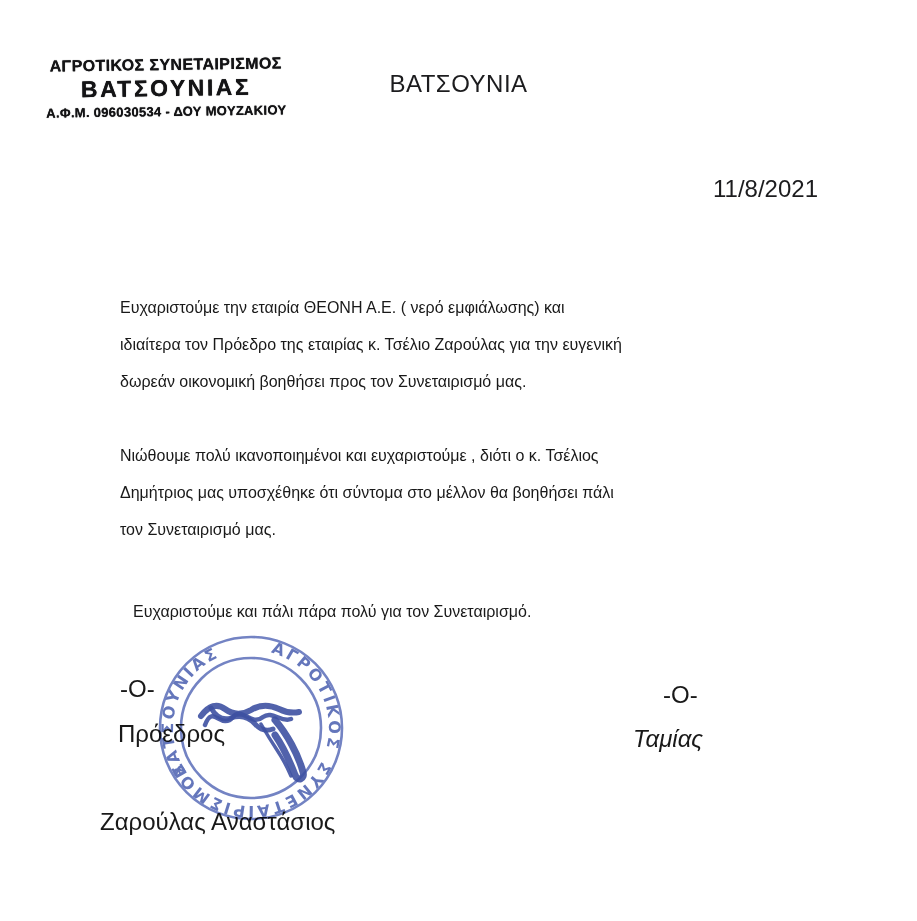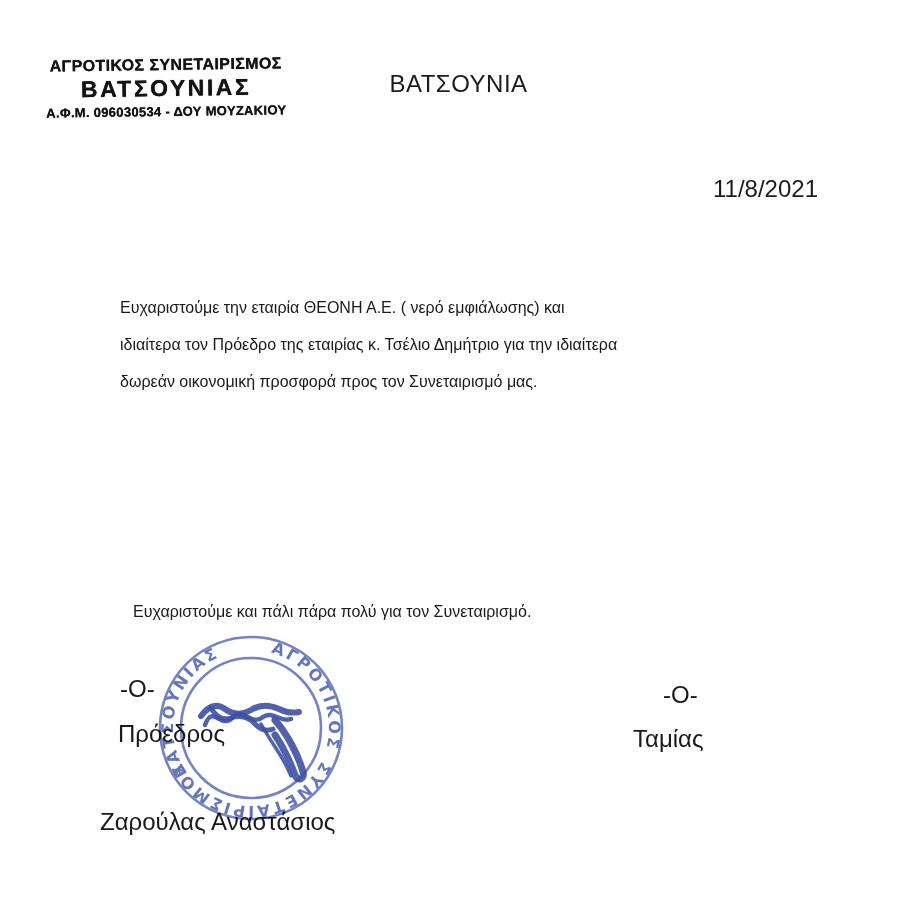--- a/index.html
+++ b/index.html
@@ -37,21 +37,21 @@
   .para .line{white-space:nowrap;}
   .p1{left:120px;top:289px;}
   .p2{left:120px;top:437px;}
   .p3{left:133px;top:593px;}
   
   .sigline{position:absolute;font-size:24px;white-space:nowrap;color:#191919;}
   .sig-left-dash   {left:120px;top:675px;}
   .sig-left-title  {left:118px;top:720px;}
   .sig-left-name   {left:100px;top:808px;}
   .sig-right-dash  {left:663px;top:681px;}
-  .sig-right-title {left:633px;top:725px;}
+  .sig-right-title {left:633px;top:725px;font-style:italic;}
   .sig-right-name  {left:564px;top:814px;}
   
   .seal{
     position:absolute;left:151px;top:628px;width:200px;height:200px;
     mix-blend-mode:multiply;
     opacity:0.95;
   }
   .seal svg{width:200px;height:200px;}
   .seal .ring{fill:none;stroke:#6b7cc0;stroke-width:2.6;}
   .seal .arc-text{
@@ -71,24 +71,29 @@
     <div class="l2">ΒΑΤΣΟΥΝΙΑΣ</div>
     <div class="l3">Α.Φ.Μ. 096030534 - ΔΟΥ ΜΟΥΖΑΚΙΟΥ</div>
   </div>
 
   <div class="place">ΒΑΤΣΟΥΝΙΑ</div>
 
   <div class="date">11/8/2021</div>
 
   <div class="para p1">
     <div class="line">Ευχαριστούμε την εταιρία ΘΕΟΝΗ Α.Ε. ( νερό εμφιάλωσης) και</div>
-    <div class="line">ιδιαίτερα τον Πρόεδρο της εταιρίας κ. Τσέλιο Δημήτριο για την ιδιαίτερα</div>
-    <div class="line">δωρεάν οικονομική προσφορά προς τον Συνεταιρισμό μας.</div>
+    <div class="line">ιδιαίτερα τον Πρόεδρο της εταιρίας κ. Τσέλιο Ζαρούλας για την ευγενική</div>
+    <div class="line">δωρεάν οικονομική βοηθήσει προς τον Συνεταιρισμό μας.</div>
   </div>
 
+  <div class="para p2">
+    <div class="line">Νιώθουμε πολύ ικανοποιημένοι και ευχαριστούμε , διότι ο κ. Τσέλιος</div>
+    <div class="line">Δημήτριος μας υποσχέθηκε ότι σύντομα στο μέλλον θα βοηθήσει πάλι</div>
+    <div class="line">τον Συνεταιρισμό μας.</div>
+  </div>
 
   <div class="para p3">
     <div class="line">Ευχαριστούμε και πάλι πάρα πολύ για τον Συνεταιρισμό.</div>
   </div>
 
   <div class="sigline sig-left-dash">-Ο-</div>
   <div class="sigline sig-left-title">Πρόεδρος</div>
   <div class="sigline sig-left-name">Ζαρούλας Αναστάσιος</div>
 
   <div class="sigline sig-right-dash">-Ο-</div>

